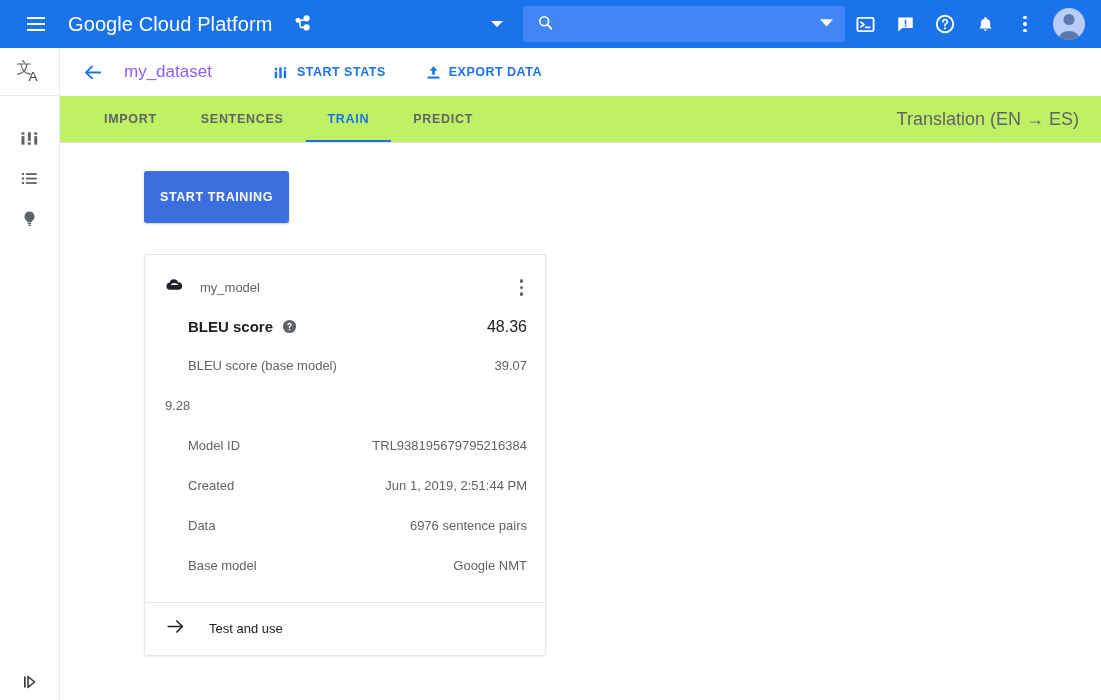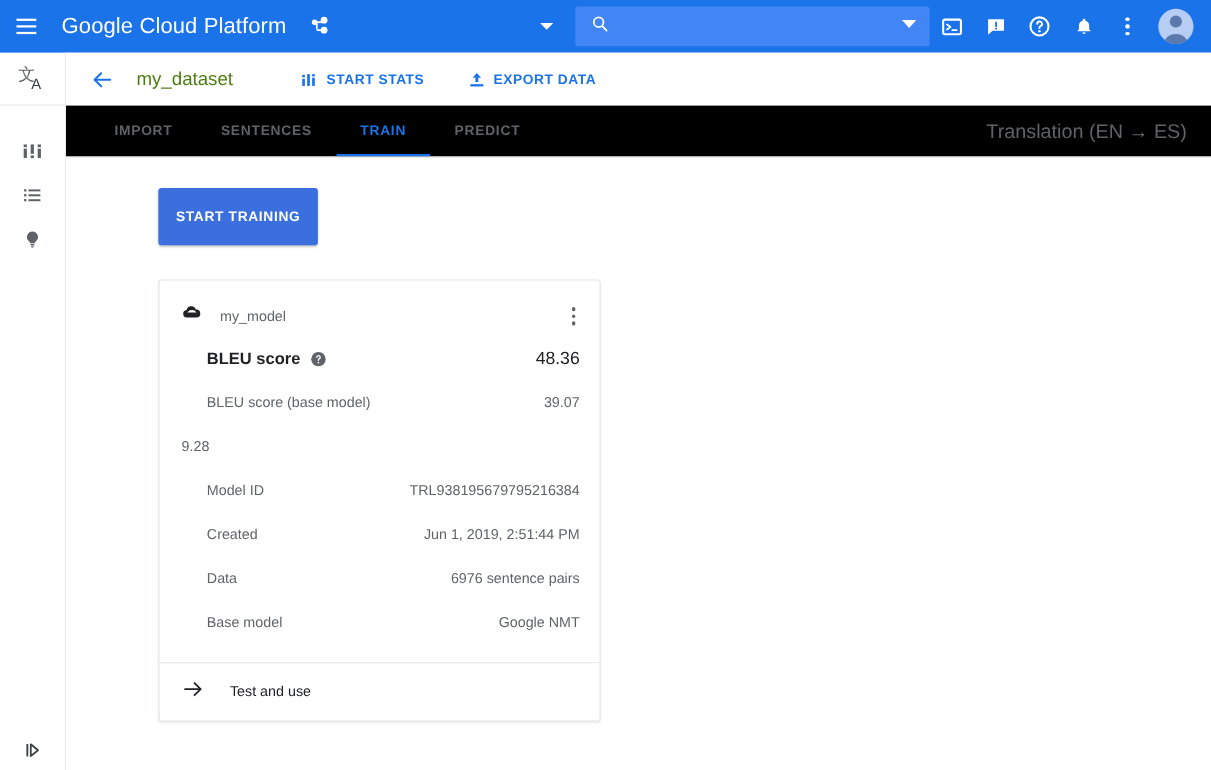--- a/index.html
+++ b/index.html
@@ -12,21 +12,21 @@
   }
   .app { position: relative; width: 1101px; height: 700px; display: flex; flex-direction: column; }
 
   
   .topbar {
     height: 48px;
     background: #1a73e8;
     display: flex;
     align-items: center;
     flex: 0 0 48px;
-    padding: 0 8px 0 0;
+    padding: 0 8px 0 12px;
   }
   .hamburger {
     width: 48px; height: 48px;
     display: flex; align-items: center; justify-content: center;
     cursor: pointer;
   }
   .hamburger span {
     display: block; width: 18px; height: 2px; background: #fff;
     position: relative;
   }
@@ -154,21 +154,21 @@
     padding-left: 18px;
     background: #fff;
   }
   .back-btn {
     width: 30px; height: 30px;
     display: flex; align-items: center; justify-content: center;
     cursor: pointer;
   }
   .ds-title {
     font-size: 17px;
-    color: #4d7c0f;
+    color: #8b5cf6;
     margin-left: 16px;
     white-space: nowrap;
   }
   .hdr-action {
     display: flex; align-items: center;
     color: #1a73e8;
     font-size: 12.5px;
     font-weight: bold;
     letter-spacing: .5px;
     cursor: pointer;
@@ -178,21 +178,21 @@
   .act1 { margin-left: 62px; }
   .act2 { margin-left: 40px; }
 
   .tabsbar {
     height: 47px;
     flex: 0 0 47px;
     display: flex;
     align-items: stretch;
     border-bottom: 1px solid #e0e0e0;
     padding-left: 22px;
-    background: #000000;
+    background: #bef264;
   }
   .tab {
     display: flex; align-items: center;
     padding: 0 22px;
     font-size: 12.5px;
     font-weight: bold;
     letter-spacing: .7px;
     color: #5f6368;
     cursor: pointer;
     position: relative;

